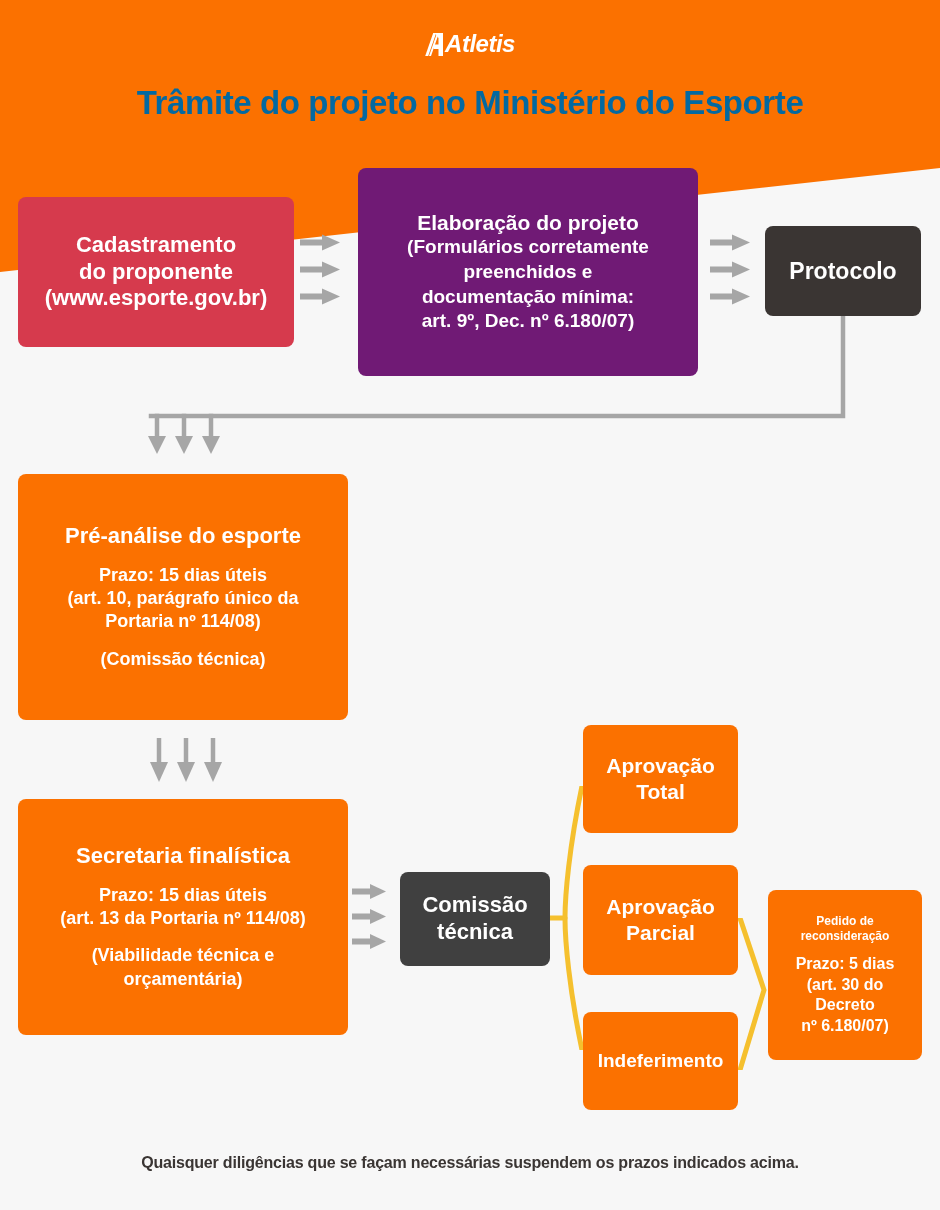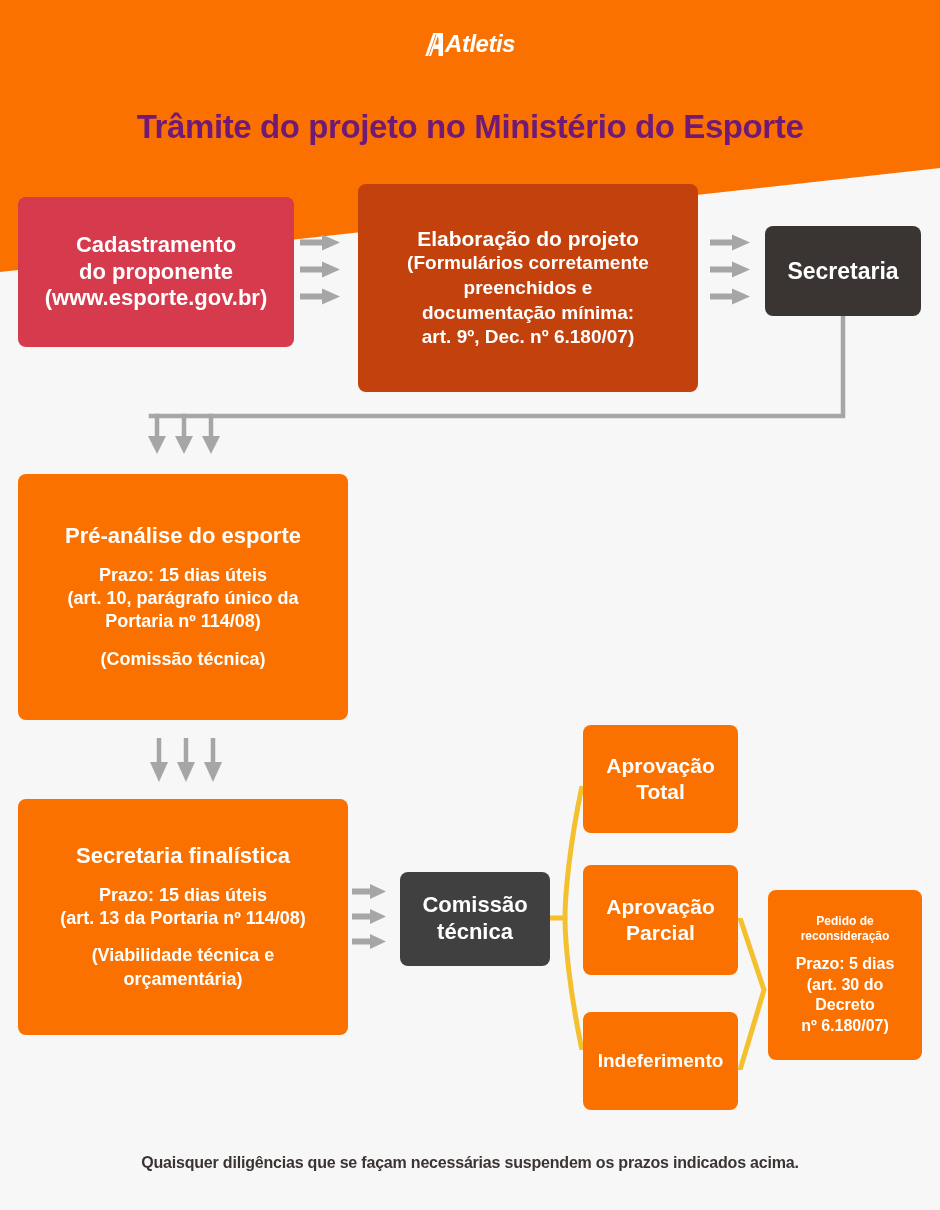--- a/index.html
+++ b/index.html
@@ -23,43 +23,42 @@
     font-size: 24px; font-weight: bold; font-style: italic;
     letter-spacing: -0.5px; z-index: 4;
   }
   .logo .glyph {
     display: inline-block; position: relative; width: 19px; height: 23px;
     vertical-align: -4px; margin-right: 1px;
   }
   .logo .glyph svg { position: absolute; left: 0; top: 0; }
   .page-title {
     position: absolute; left: 0; top: 84px; width: 940px;
-    text-align: center; color: #701a75;
+    text-align: center; color: #0369a1;
     font-size: 33px; font-weight: bold; letter-spacing: -0.4px;
     z-index: 4;
-    margin-top: 24px;
   }
 
   
   .box {
     position: absolute; border-radius: 8px; color: #FFFFFF;
     display: flex; flex-direction: column; align-items: center;
     justify-content: center; text-align: center; z-index: 3;
     padding: 10px 12px;
   }
   .box .t-head { font-size: 21px; font-weight: bold; line-height: 1.22; }
   .box .t-sub  { font-size: 18px; font-weight: bold; line-height: 1.30; }
   .box .gap    { height: 14px; }
 
   .box-cadastro { left: 18px; top: 197px; width: 276px; height: 150px;
                   background: #D63A4D; }
   .box-cadastro .t-head { font-size: 22px; }
 
   .box-elaboracao { left: 358px; top: 168px; width: 340px; height: 208px;
-                    background: #c2410c; margin-top: 16px; }
+                    background: #701a75; }
   .box-elaboracao .t-head { font-size: 21px; }
   .box-elaboracao .t-sub { font-size: 19px; font-weight: bold; }
 
   .box-protocolo { left: 765px; top: 226px; width: 156px; height: 90px;
                    background: #3A3533; }
   .box-protocolo .t-head { font-size: 23px; }
 
   .box-preanalise { left: 18px; top: 474px; width: 330px; height: 246px;
                     background: #FB7100; }
   .box-preanalise .t-head { font-size: 22px; }
@@ -151,21 +150,21 @@
           <polygon points="22,1.5 40,9.5 22,17.5"></polygon>
         <rect x="0" y="33.5" width="26" height="6"></rect>
           <polygon points="22,28.5 40,36.5 22,44.5"></polygon>
         <rect x="0" y="60.5" width="26" height="6"></rect>
           <polygon points="22,55.5 40,63.5 22,71.5"></polygon>
       </g>
     </svg>
   </div>
 
   <div class="box box-protocolo">
-    <div class="t-head">Secretaria</div>
+    <div class="t-head">Protocolo</div>
   </div>
 
   <div class="conn" style="left:148px; top:314px;">
     <svg width="710" height="140" viewBox="0 0 710 140">
       <g stroke="#A6A6A6" stroke-width="4.5" fill="none" stroke-linecap="square">
         <path d="M695,0 L695,102 L3,102"></path>
         <path d="M9,102 L9,126"></path>
         <path d="M36,102 L36,126"></path>
         <path d="M63,102 L63,126"></path>
       </g>

